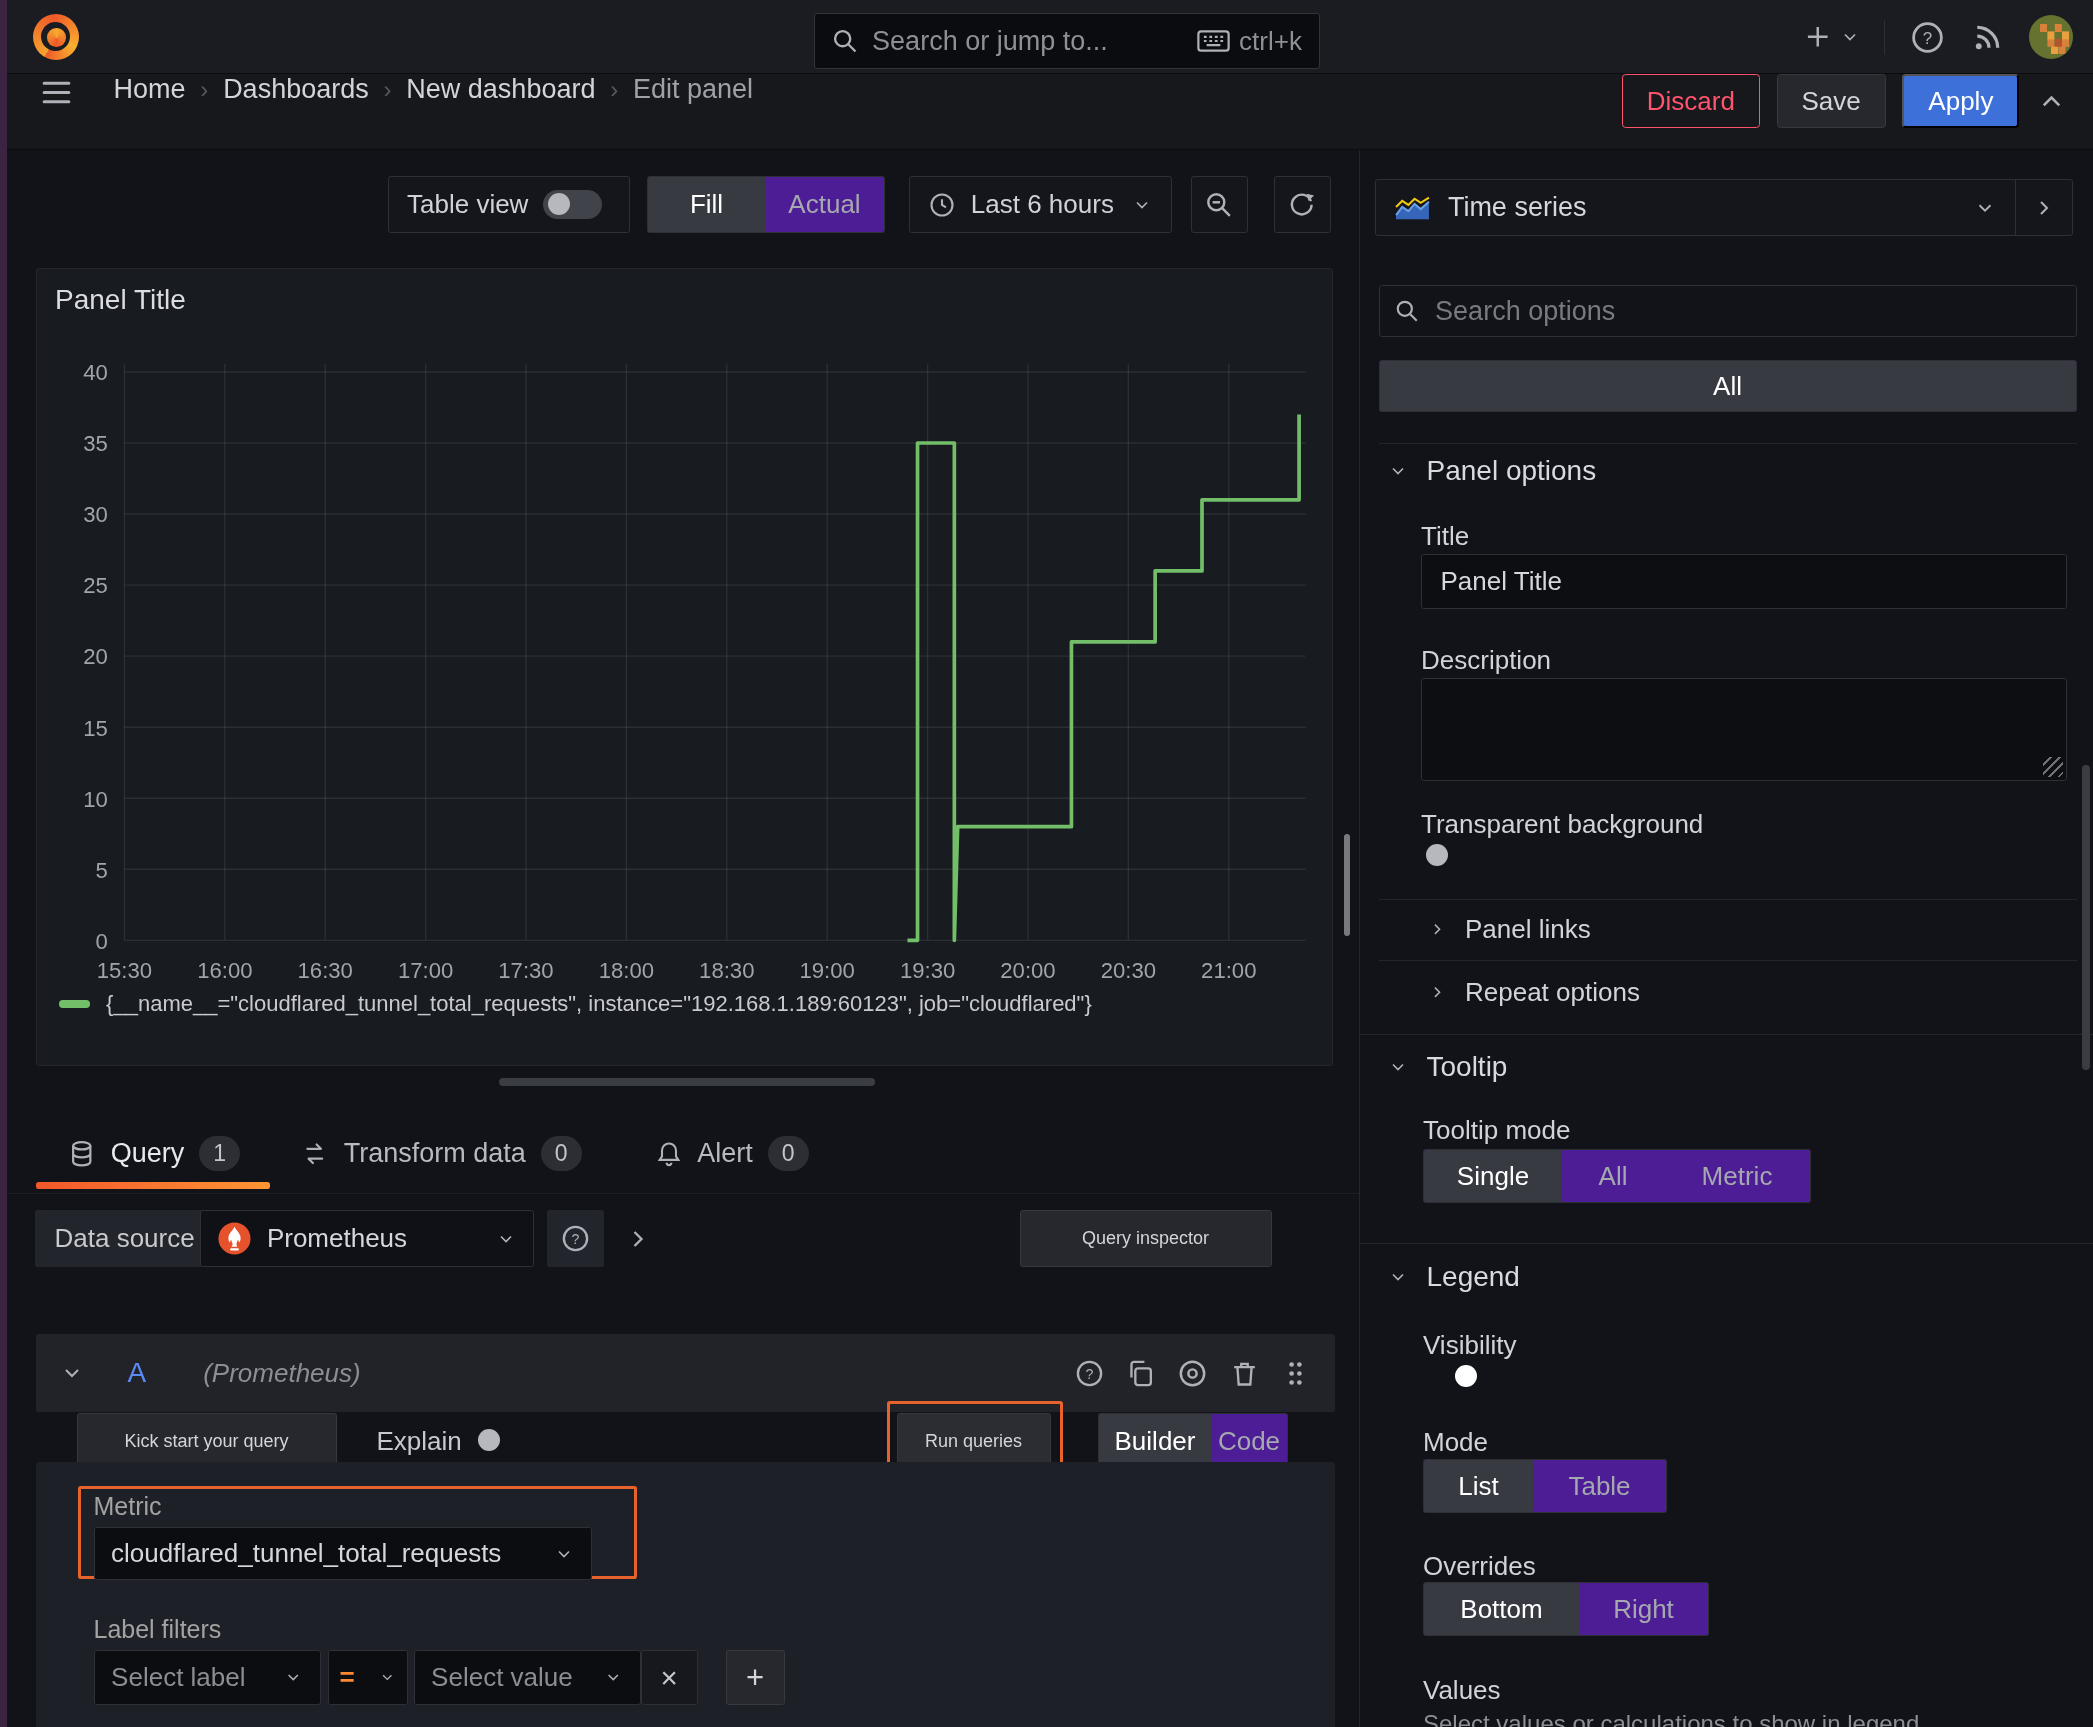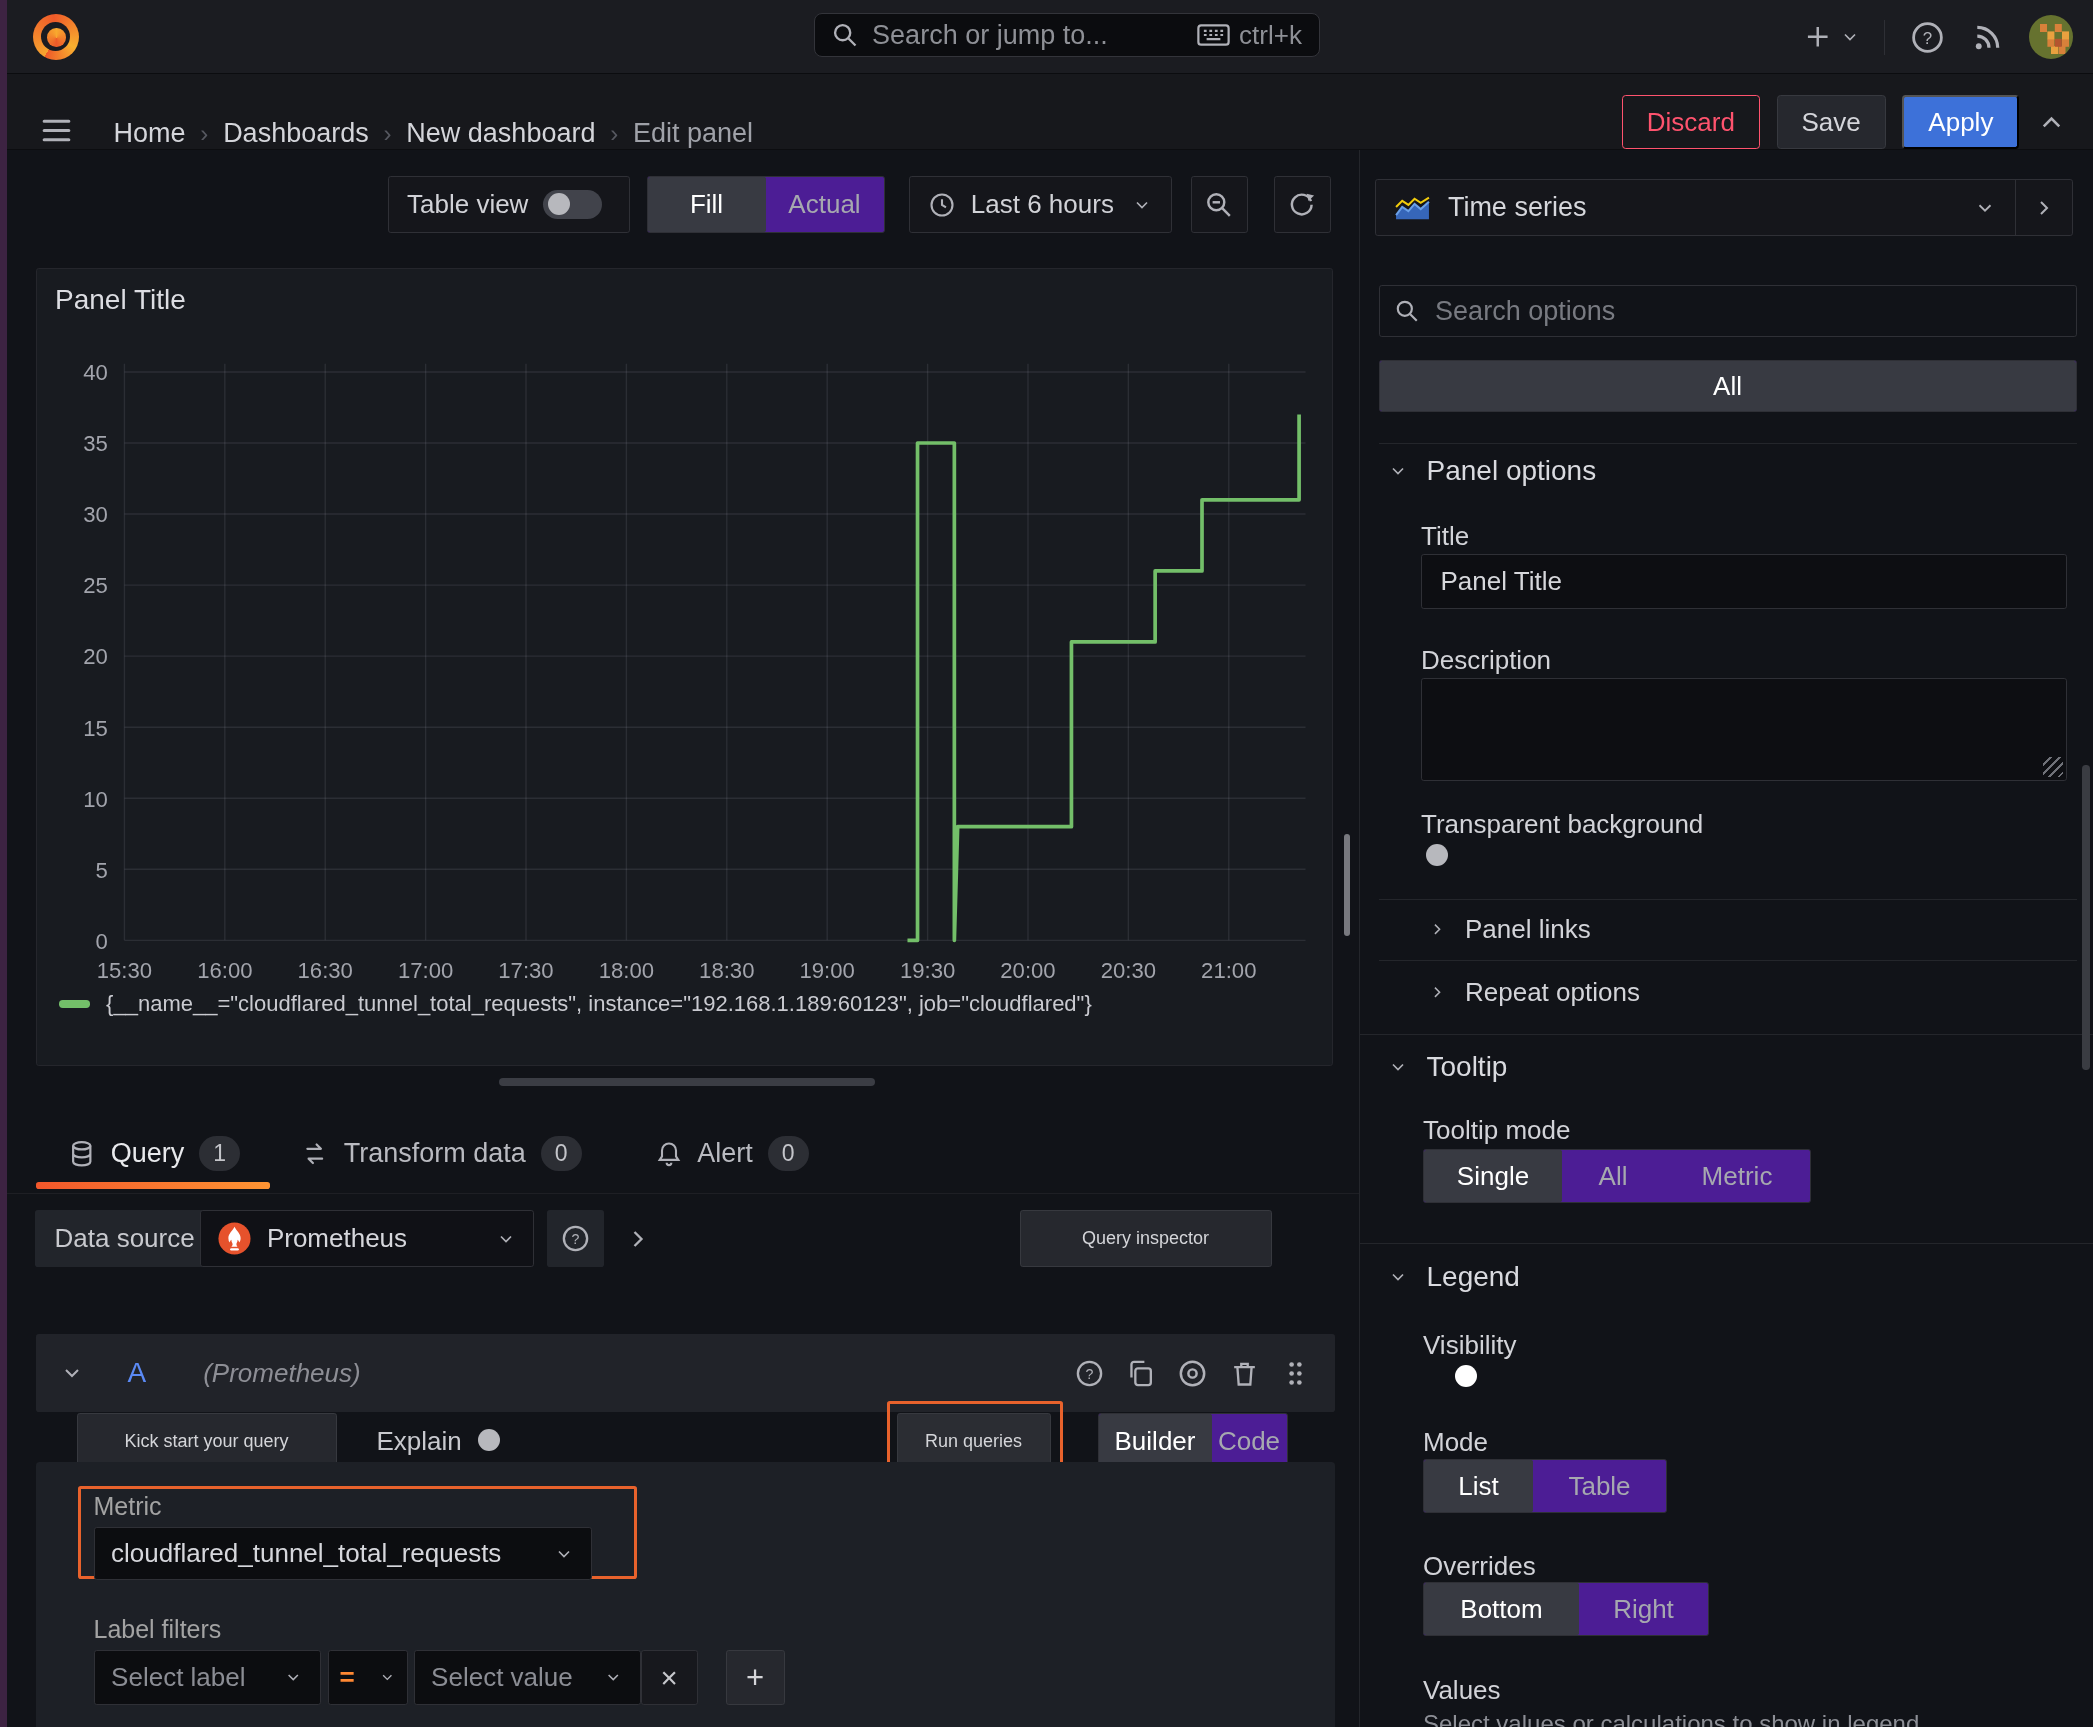--- a/index.html
+++ b/index.html
@@ -18,33 +18,33 @@
   .ico{color:#b0b1b8}
   
   .edge{position:absolute;left:0;top:0;width:6.5px;height:1728px;background:#3d2342}
   .navbar{position:absolute;left:6.5px;top:0;right:0;height:74px;background:var(--bar);
     border-bottom:0.9px solid #0b0c0f;display:flex;align-items:center}
   .glogo{position:relative;width:46px;height:46px;border-radius:50%;margin-left:26px;
     background:conic-gradient(from 210deg,#f6a52f,#ef5a29 40%,#f9b02f 75%,#ef5a29)}
   .glogo::before{content:"";position:absolute;inset:8.3px;background:var(--bar);border-radius:50%}
   .glogo::after{content:"";position:absolute;width:18.5px;height:18.5px;border-radius:50%;
     background:conic-gradient(#f8a92e,#ee5a29,#f8a92e);top:14.8px;left:14.8px}
-  .searchbox{position:absolute;left:807px;top:13px;width:506px;height:44px;background:#0b0c0f;
-    border:0.9px solid #33343a;border-radius:8px;display:flex;align-items:center;padding:0 16.6px;gap:13px;
+  .searchbox{position:absolute;left:807px;top:13px;width:506px;height:56px;background:#0b0c0f;
+    border:0.9px solid #33343a;border-radius:3px;display:flex;align-items:center;padding:0 16.6px;gap:13px;
     color:#8e9096;font-size:27px}
   .searchbox .grow{flex:1}
   .kbdgrp{display:flex;align-items:center;gap:9.2px;color:#8e9096;font-size:26px}
   .nav-right{position:absolute;right:20px;top:0;height:74px;display:flex;align-items:center;gap:24px}
   .navdiv{width:0.9px;height:35px;background:#2e2f35}
   .avatar{width:44px;height:44px;border-radius:50%;background:#66722f;position:relative;overflow:hidden}
   .avatar::after{content:"";position:absolute;width:7.4px;height:7.4px;background:#d8813a;top:9.2px;left:11px;
     box-shadow:14.8px 0 #d8813a,7.4px 7.4px #e9a13f,22px 7.4px #e9a13f,7.4px 14.8px #d8813a,14.8px 14.8px #b4542f,22px 14.8px #d8813a,11px 22px #e9a13f,18.5px 22px #d8813a}
   
   .crumbbar{position:absolute;left:6.5px;top:74px;right:0;height:76px;background:var(--crumb);
-    border-bottom:0.9px solid #0c0d10;display:flex;align-items:flex-end;font-size:27px}
+    border-bottom:0.9px solid #0c0d10;display:flex;align-items:flex-start;font-size:27px}
   .crumb-sep{color:#565860;font-size:24px;margin:0 14.8px}
   .crumb{color:#d4d5da} .crumb.dim{color:#9fa1a8}
   .cbtn{height:54px;border-radius:3.7px;display:flex;align-items:center;padding:0 24px;font-size:26px;cursor:pointer}
   .cbtn.discard{border:0.9px solid var(--danger);color:var(--danger);background:transparent}
   .cbtn.save{background:var(--btn2);border:0.9px solid var(--btn2-b);color:#d4d5da}
   .cbtn.apply{background:var(--blue);color:#fff}
   
   .main{position:absolute;left:6.5px;top:150px;width:1352px;height:1578px;background:var(--canvas)}
   .tbtn{height:57px;border:0.9px solid var(--border);background:#15161b;border-radius:2.8px;
     display:flex;align-items:center;gap:14.8px;padding:0 18.5px;font-size:26px;color:#d1d2d7}

